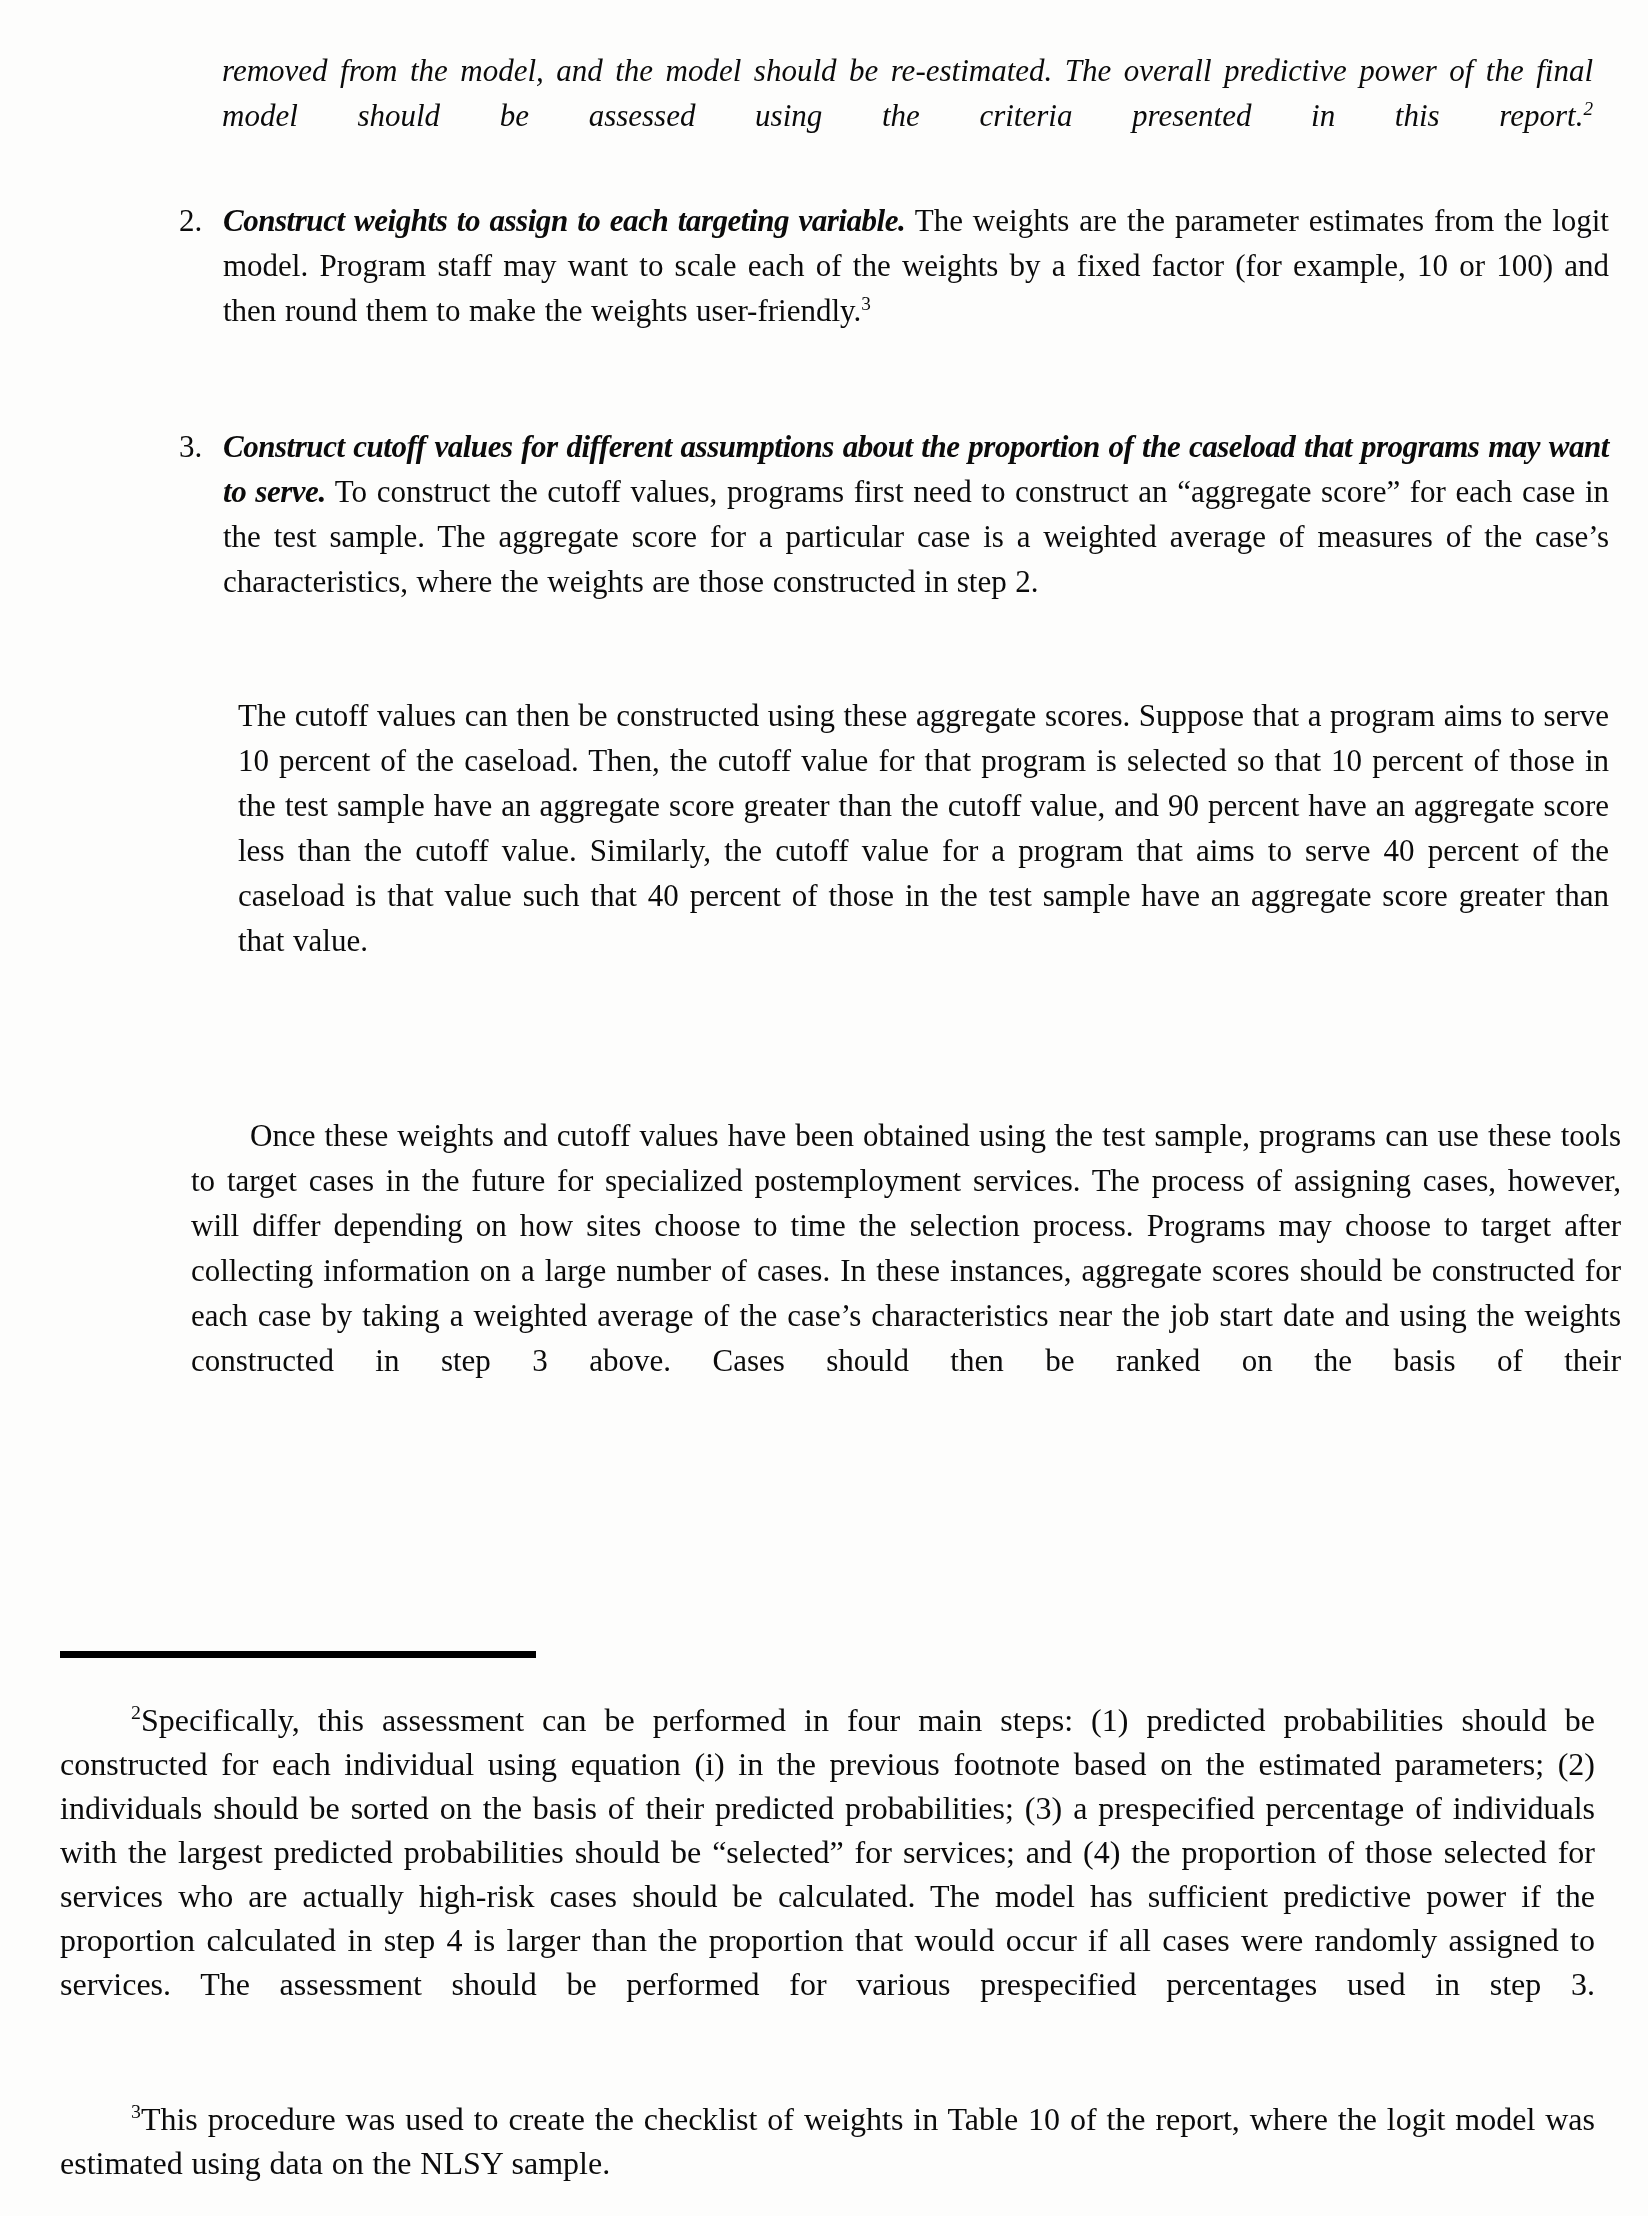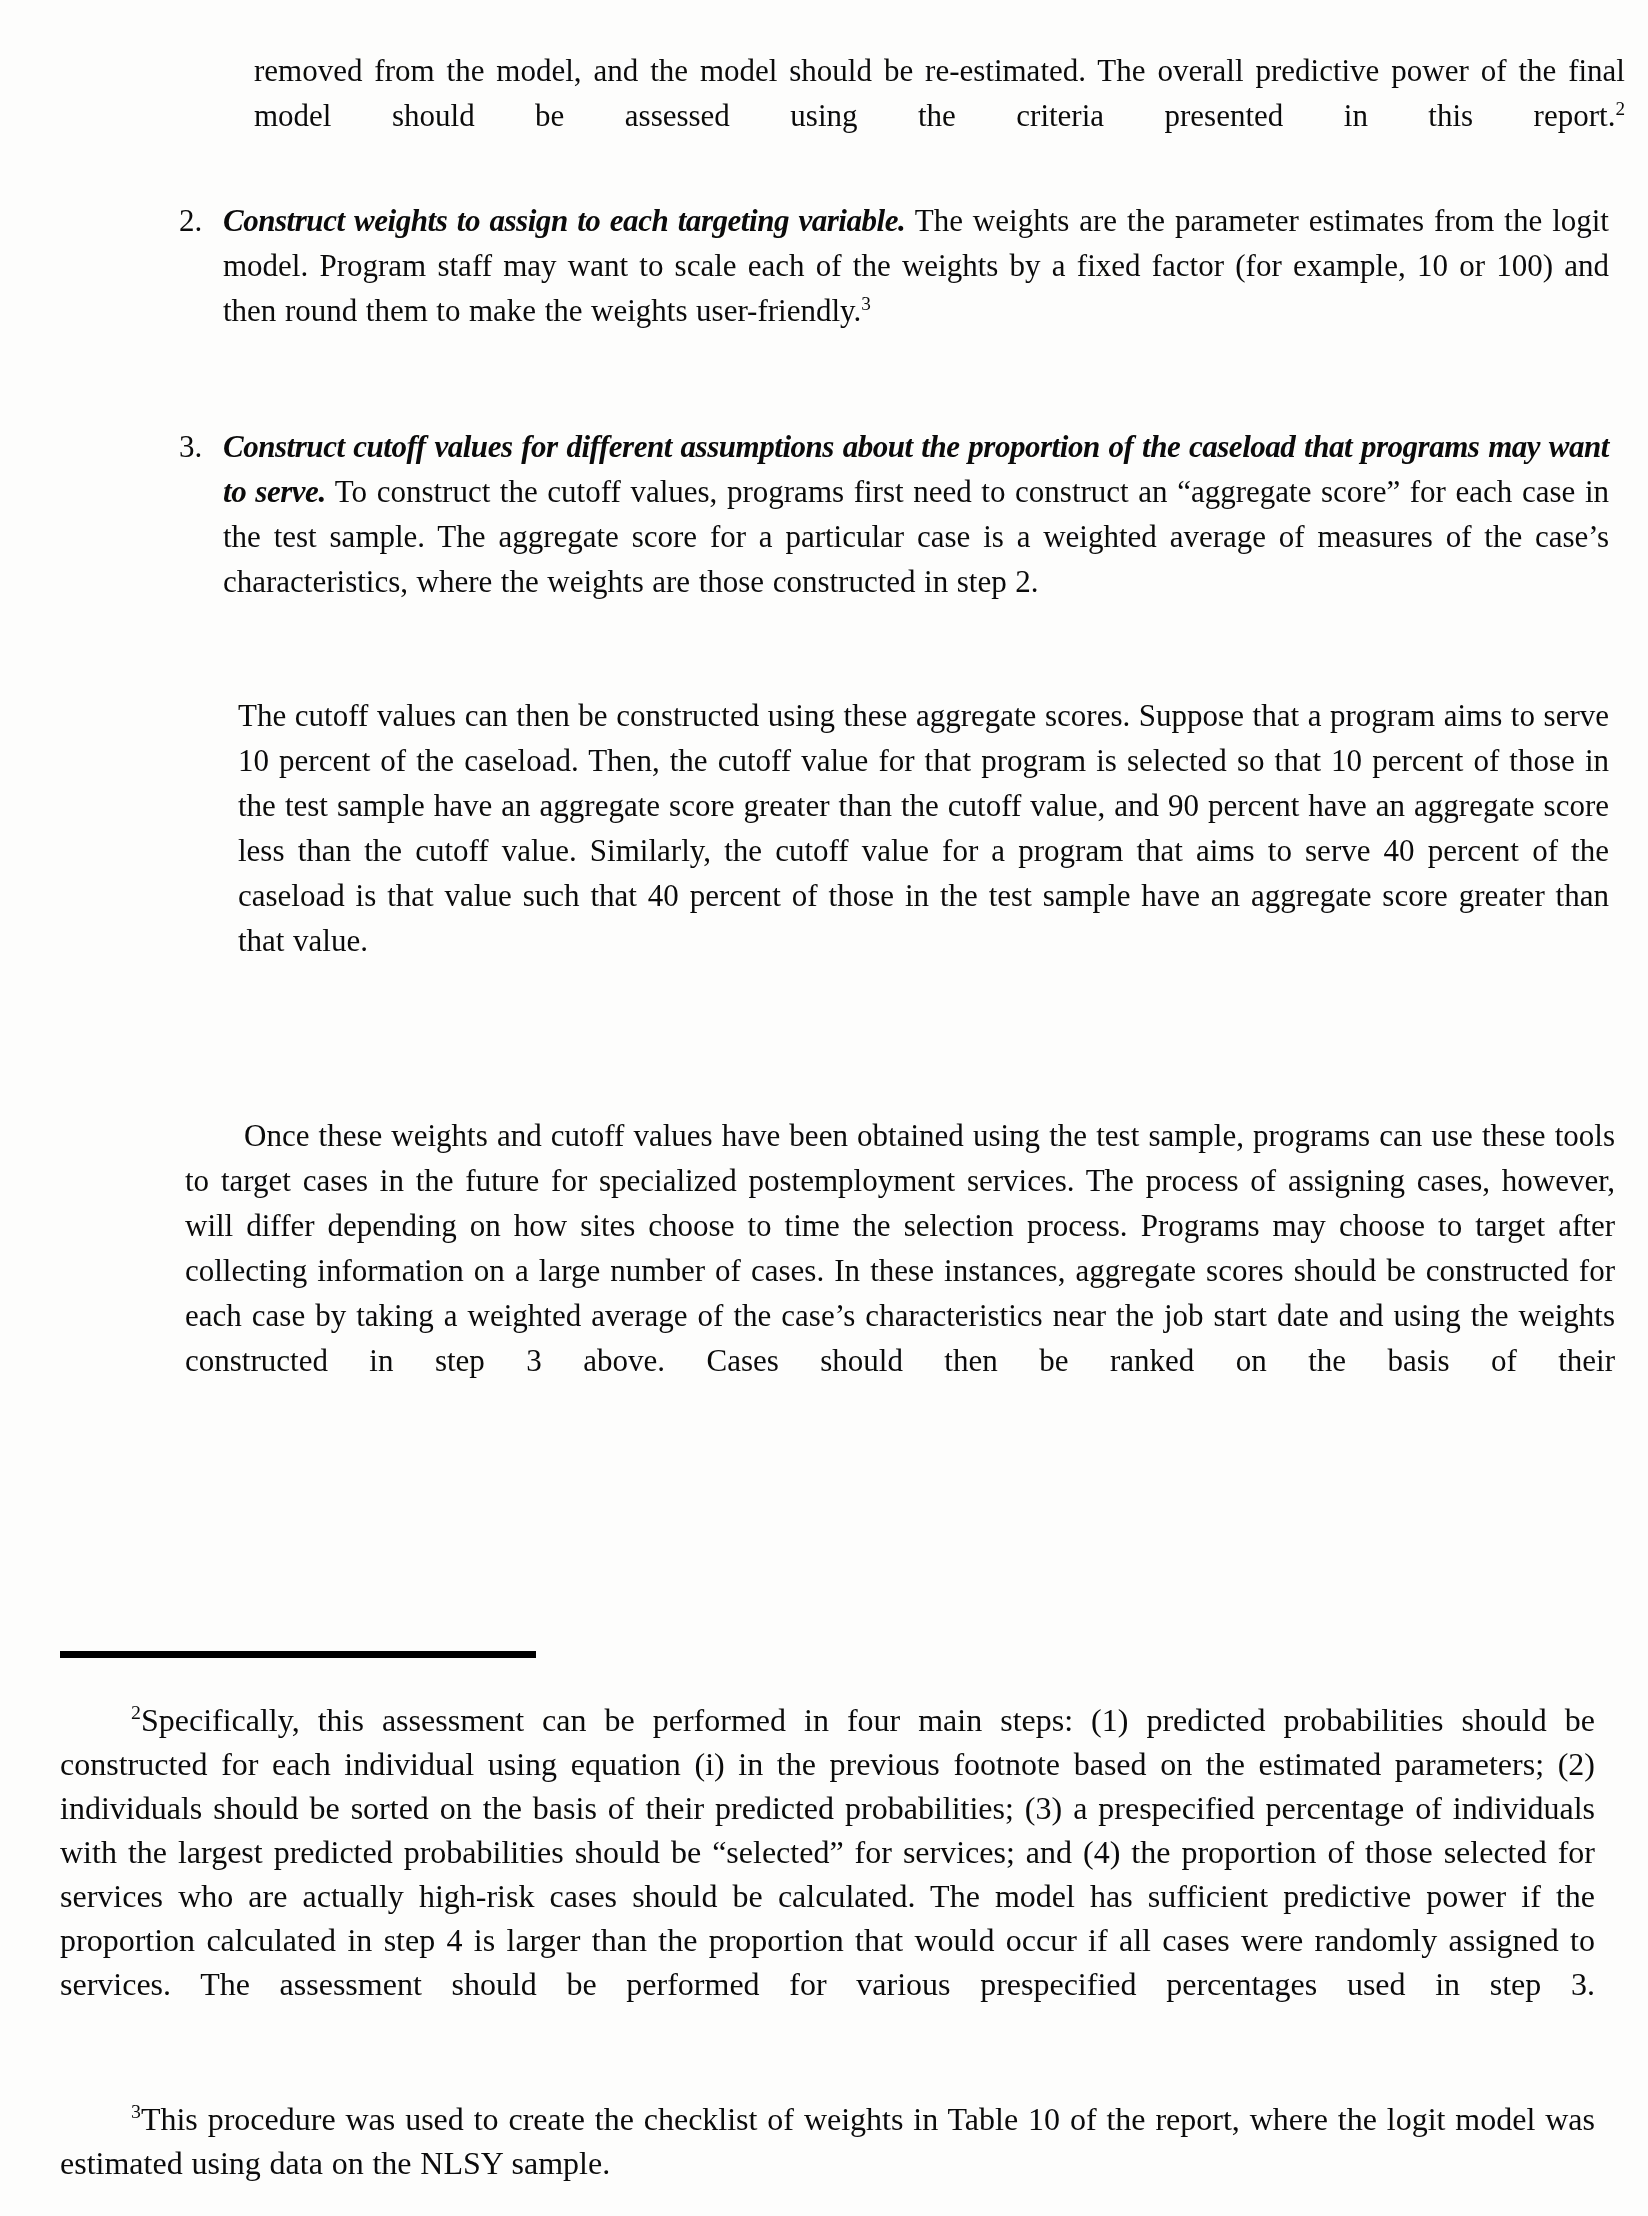--- a/index.html
+++ b/index.html
@@ -14,32 +14,32 @@
     overflow: hidden;
   }
   .para {
     margin: 0;
     font-size: 31px;
     line-height: 45px;
     text-align: justify;
     word-spacing: 0.8px;
   }
   .justify-last { text-align-last: justify; }
-  .top-para   { position: absolute; top: 48px;   left: 254px; width: 1371px; }
+  .top-para   { position: absolute; top: 48px;   left: 222px; width: 1371px; font-style: italic; }
   .list-item  { position: absolute; left: 179px; width: 1430px; }
   .item2      { top: 198px; }
   .item3      { top: 424px; }
   .num {
     position: absolute; left: 0; top: 0;
     font-size: 31px; line-height: 45px;
   }
   .item-body  { margin-left: 44px; }
   .lead       { font-weight: bold; font-style: italic; letter-spacing: -0.015em; }
   .paraA      { position: absolute; top: 693px;  left: 238px; width: 1371px; }
-  .paraB      { position: absolute; top: 1113px; left: 185px; width: 1430px; text-indent: 59px; }
+  .paraB      { position: absolute; top: 1113px; left: 191px; width: 1430px; text-indent: 59px; }
   .separator  {
     position: absolute; top: 1651px; left: 60px;
     width: 476px; height: 7px; background: #000;
   }
   .footnote {
     position: absolute; left: 60px; width: 1535px;
     font-size: 32px; line-height: 44px;
     text-indent: 71px;
     margin: 0;
     text-align: justify;

